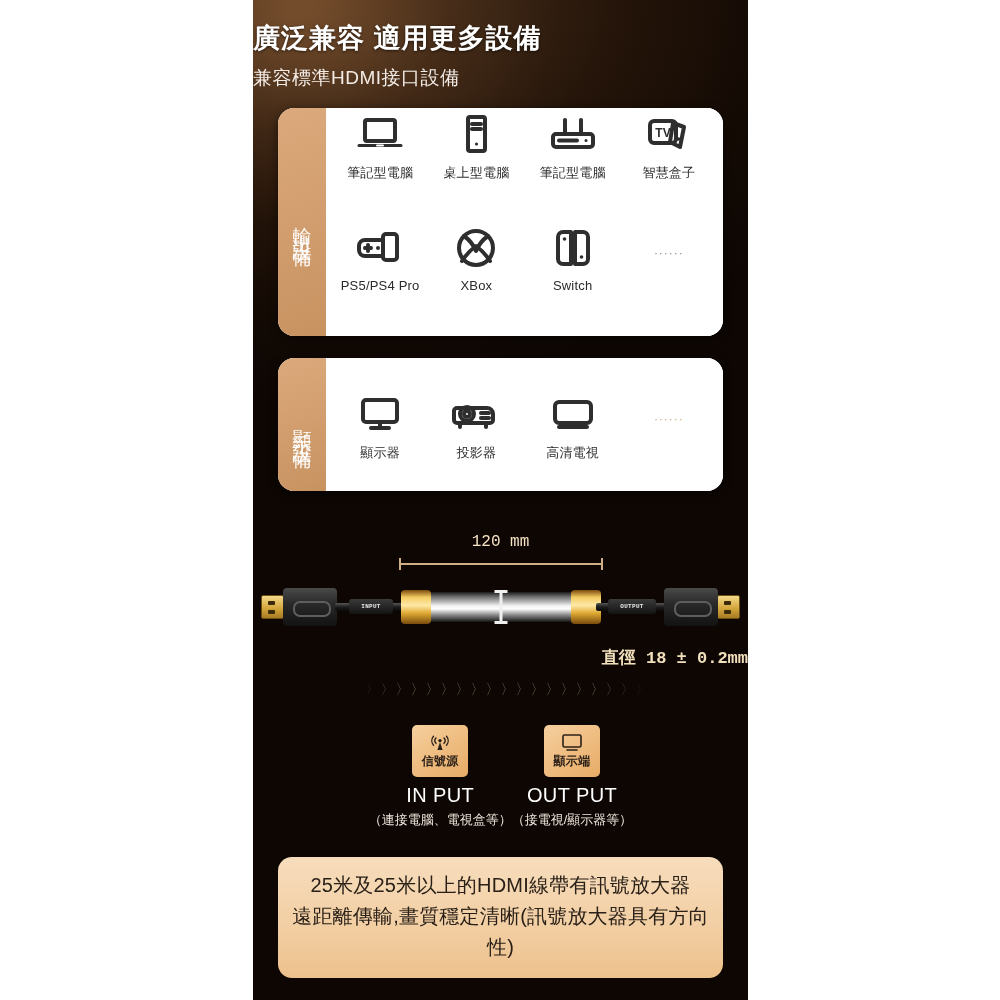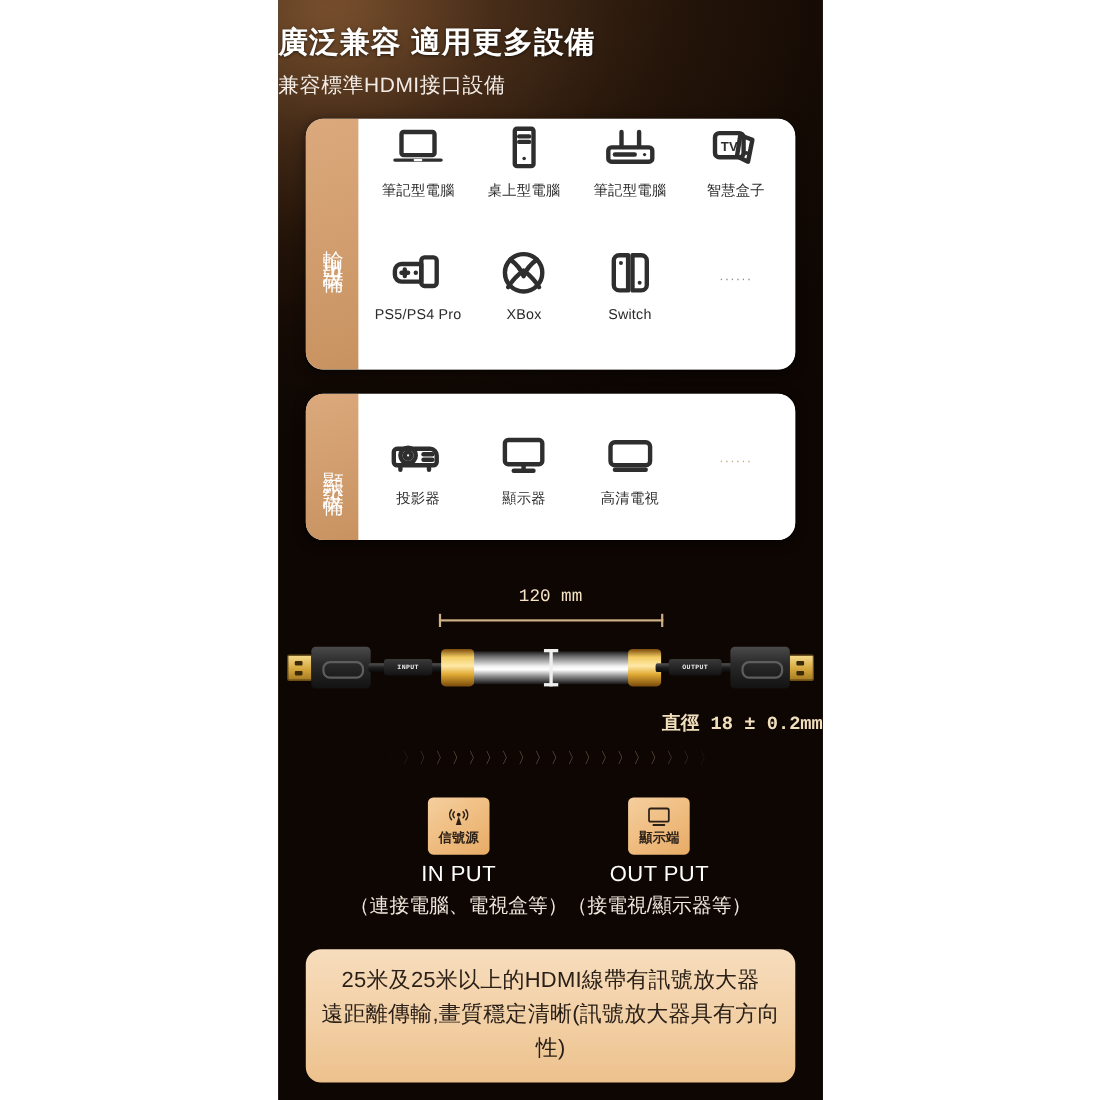--- a/index.html
+++ b/index.html
@@ -159,21 +159,21 @@
   .io-col { text-align: center; }
   .io-badge {
     width: 56px; height: 52px; margin: 0 auto;
     background: linear-gradient(145deg,#f5cf9e 0%,#efbd81 50%,#e7ab66 100%);
     border-radius: 5px;
     display: flex; flex-direction: column; align-items: center; justify-content: center; gap: 1px;
   }
   .io-badge .bicon { height: 20px; display:flex; align-items:center; justify-content:center; }
   .io-badge .btext { font-size: 12px; color: #2c2118; font-weight: bold; letter-spacing: .3px; }
   .io-title { margin-top: 7px; font-size: 20px; font-weight: normal; color: #ffffff; letter-spacing: .4px; }
-  .io-sub { margin-top: 4px; font-size: 18px; color: #f0e7dd; }
+  .io-sub { margin-top: 4px; font-size: 13px; color: #f0e7dd; }
 
   
   .note {
     position: relative; z-index: 2;
     width: 445px; margin: 28px auto 0;
     background: linear-gradient(180deg,#f7ddbd 0%,#f2cfa4 55%,#edc18c 100%);
     border-radius: 14px;
     padding: 13px 10px 15px;
     text-align: center;
   }
@@ -284,43 +284,43 @@
 
       </div>
     </div>
 
     <div class="card" id="card-display">
       <div class="card-label">
         <span>顯示設備</span>
       </div>
       <div class="card-body">
         <div class="row">
+          <div class="cellwrap">
+            <div class="icon-box">
+              <svg class="ic" width="50" height="40" viewBox="0 0 50 40">
+                <rect x="8" y="6" width="34" height="22" rx="3"></rect>
+                <line x1="25" y1="28" x2="25" y2="33"></line>
+                <line x1="16" y1="34" x2="34" y2="34"></line>
+              </svg>
+            </div>
+            <div class="cell-label">顯示器</div>
+          </div>
           <div class="cellwrap">
             <div class="icon-box">
               <svg class="ic" width="54" height="40" viewBox="0 0 54 40">
                 <path d="M8 14 h30 a6 6 0 0 1 6 6 v6 a3 3 0 0 1 -3 3 H8 a3 3 0 0 1 -3 -3 v-9 a3 3 0 0 1 3 -3 Z"></path>
                 <circle cx="18" cy="20" r="7"></circle>
                 <circle cx="18" cy="20" r="3"></circle>
                 <line x1="32" y1="19" x2="40" y2="19"></line>
                 <line x1="32" y1="24" x2="40" y2="24"></line>
                 <line x1="11" y1="29" x2="11" y2="33"></line>
                 <line x1="37" y1="29" x2="37" y2="33"></line>
               </svg>
             </div>
             <div class="cell-label">投影器</div>
-          </div>
-          <div class="cellwrap">
-            <div class="icon-box">
-              <svg class="ic" width="50" height="40" viewBox="0 0 50 40">
-                <rect x="8" y="6" width="34" height="22" rx="3"></rect>
-                <line x1="25" y1="28" x2="25" y2="33"></line>
-                <line x1="16" y1="34" x2="34" y2="34"></line>
-              </svg>
-            </div>
-            <div class="cell-label">顯示器</div>
           </div>
           <div class="cellwrap">
             <div class="icon-box">
               <svg class="ic" width="52" height="40" viewBox="0 0 52 40">
                 <rect x="8" y="8" width="36" height="21" rx="4"></rect>
                 <line x1="12" y1="33" x2="40" y2="33"></line>
               </svg>
             </div>
             <div class="cell-label">高清電視</div>
           </div>

